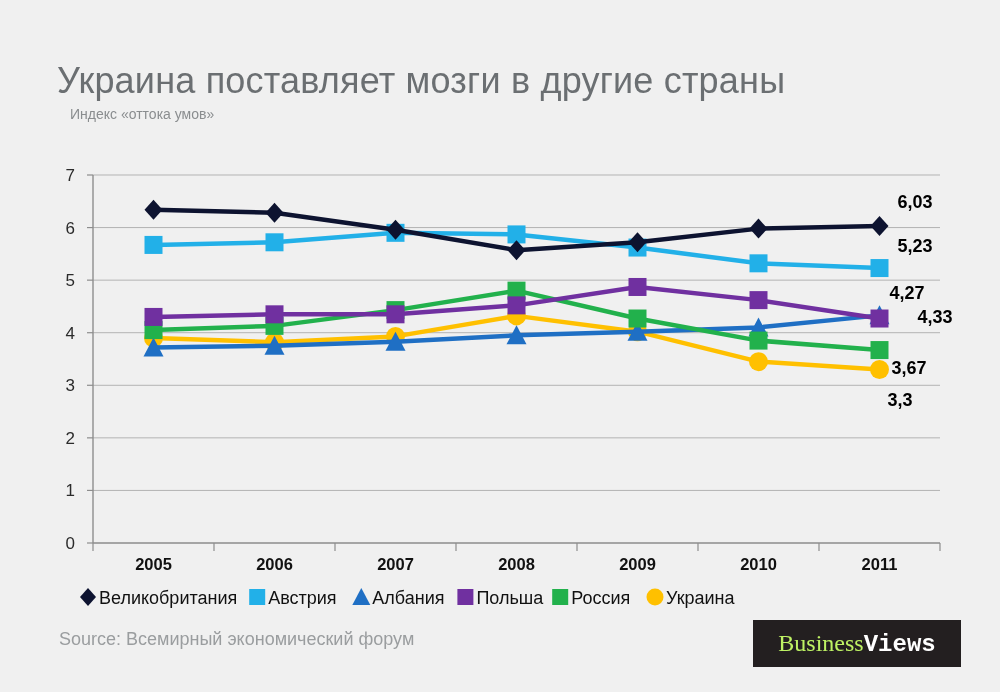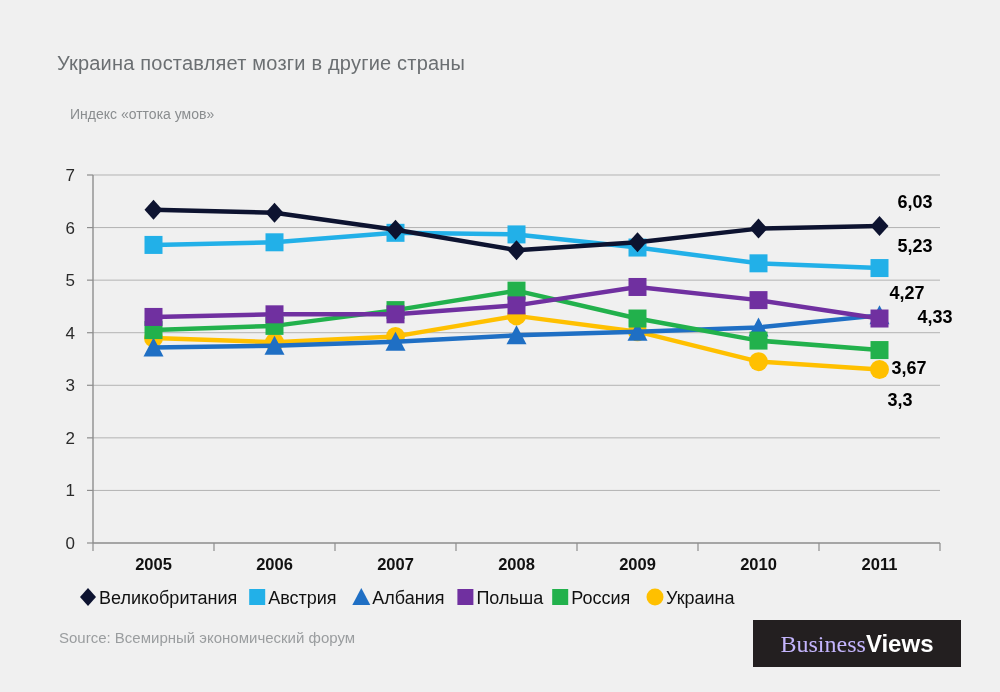--- a/index.html
+++ b/index.html
@@ -15,69 +15,69 @@
     position: relative;
   }
   #page {
     position: relative;
     width: 1000px;
     height: 692px;
   }
   .title {
     position: absolute;
     left: 57px;
-    top: 52px;
-    font-size: 20px;
+    top: 60px;
+    font-size: 36px;
     font-weight: 400;
     color: #6b6f72;
     letter-spacing: 0.2px;
     white-space: nowrap;
   }
   .subtitle {
     position: absolute;
     left: 70px;
     top: 106px;
     font-size: 14px;
     font-weight: 400;
     color: #8a8d8f;
     white-space: nowrap;
   }
   .source {
     position: absolute;
     left: 59px;
     top: 629px;
-    font-size: 15px;
+    font-size: 18px;
     color: #9a9d9f;
     white-space: nowrap;
   }
   .logo {
     position: absolute;
     left: 753px;
     top: 620px;
     width: 208px;
     height: 47px;
     background: #231f20;
     display: flex;
     align-items: center;
     justify-content: center;
   }
   .logo-text {
     font-size: 24px;
     white-space: nowrap;
     line-height: 1;
   }
   .logo-business {
-    color: #c4b5fd;
+    color: #bef264;
     font-weight: 400;
     font-family: "Liberation Serif", serif;
   }
   .logo-views {
     color: #ffffff;
     font-weight: bold;
-    font-family: Liberation Sans, sans-serif;
+    font-family: Liberation Mono, monospace;
   }
   svg.chart {
     position: absolute;
     left: 0;
     top: 0;
   }
   .axis-label {
     font-family: "Liberation Sans", sans-serif;
     font-size: 17px;
     fill: #2b2b2b;

